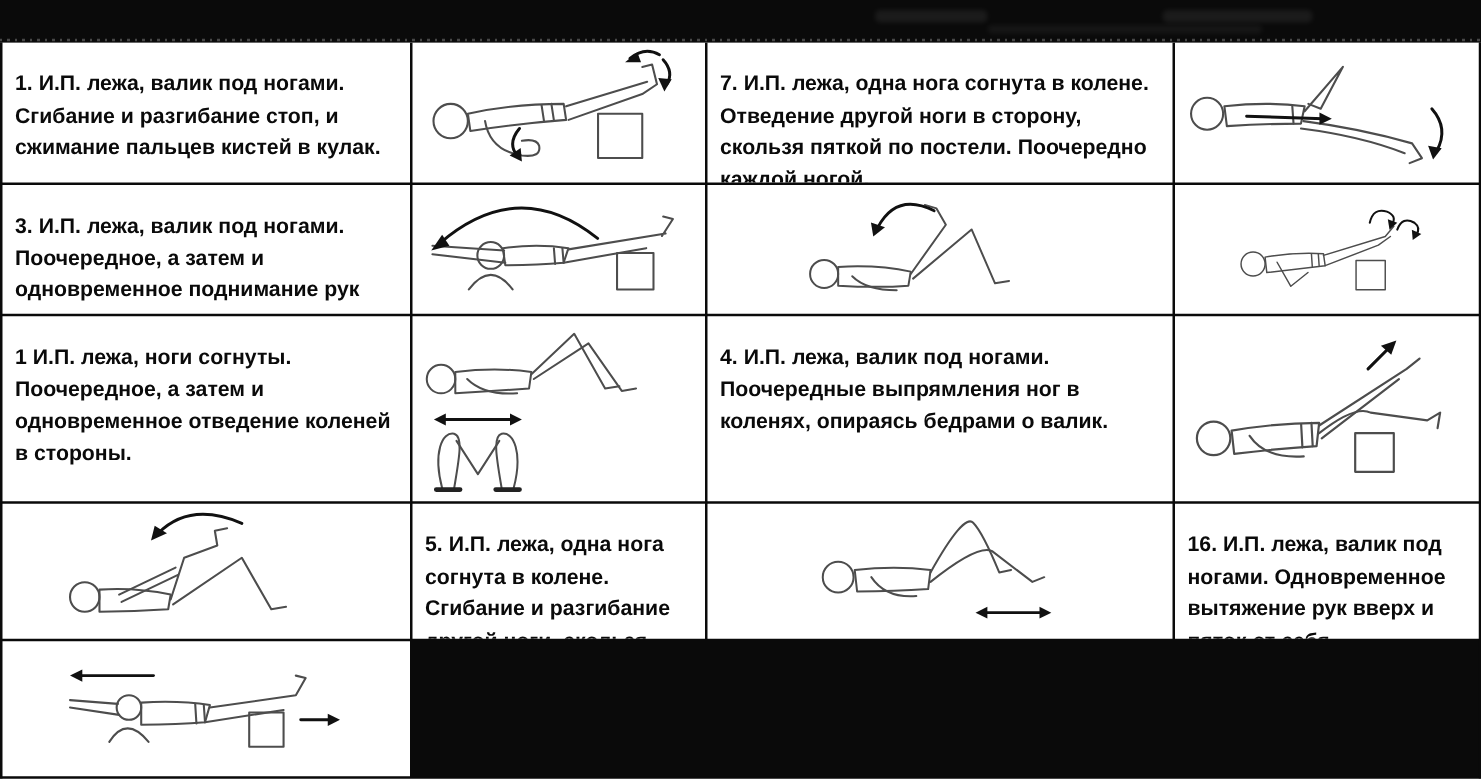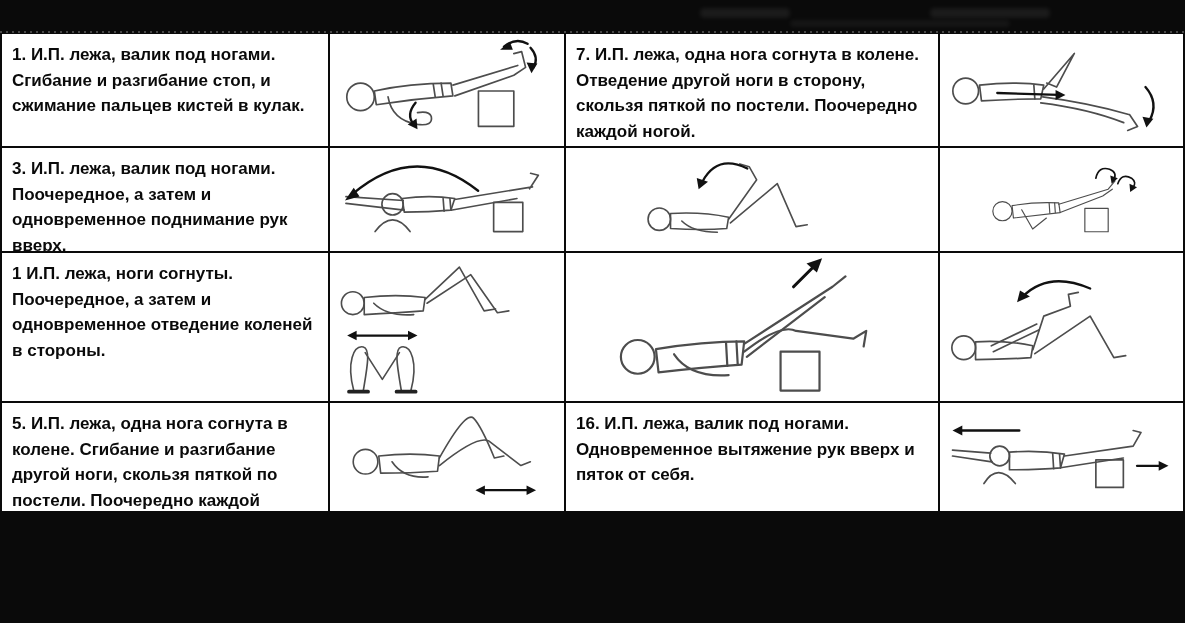--- a/index.html
+++ b/index.html
@@ -34,21 +34,21 @@
     background:#0a0a0a;
     border:2px solid #0a0a0a;
     border-top:none;
     width:1181px;height:587px;
   }
   .cell{
     background:#ffffff;
     overflow:hidden;
   }
   .cell.text{
-    padding:8px 12px 4px 10px;
+    padding:20px 12px 4px 10px;
     font-weight:bold;
     font-size:17px;
     line-height:1.5;
     color:#0a0a0a;
   }
   .cell.fig{
     display:flex;align-items:center;justify-content:center;
   }
   .cell.fig svg{width:100%;height:100%;}
   .body-line{stroke:#4d4d4d;stroke-width:1.7;fill:none;stroke-linecap:round;stroke-linejoin:round;}
@@ -153,20 +153,21 @@
         <path class="body-line" d="M25,142 C17,112 25,94 35,96 C43,98 39,118 35,142"></path>
         <path class="body-line" d="M85,142 C93,112 85,94 75,96 C67,98 71,118 75,142"></path>
         <path class="body-line" d="M37,102 L55,130 L73,102"></path>
         <path class="body-line" d="M20,143 L40,143 M70,143 L90,143" style="stroke-width:4;stroke:#222"></path>
         <line class="arrow" x1="26" y1="84" x2="84" y2="84"></line>
         <polygon class="ah" points="18,84 28,79 28,89"></polygon>
         <polygon class="ah" points="92,84 82,79 82,89"></polygon>
       </svg>
     </div>
 
+    <div class="cell text">4. И.П. лежа, валик под ногами. Поочередные выпрямления ног в коленях, опираясь бедрами о валик.</div>
     <div class="cell fig">
       <svg viewBox="0 0 236 114" role="img" preserveAspectRatio="xMidYMid meet" aria-label="lying-roller-leg-straightening-figure">
         <rect class="body-fill" x="140" y="76" width="30" height="30"></rect>
         <circle class="body-line" cx="30" cy="80" r="13"></circle>
         <path class="body-line" d="M44,74 Q80,68 112,68 L110,86 Q80,88 46,92 Z" fill="#fff"></path>
         <path class="body-line" d="M98,69 L99,87 M106,68 L107,86"></path>
         <path class="body-line" d="M58,78 Q70,96 100,94"></path>
         <path class="body-line" d="M112,70 L180,26 L190,18 M114,80 L174,34"></path>
         <path class="body-line" d="M112,76 Q140,54 152,60 L196,66 L206,60 L204,72"></path>
         <line class="arrow" x1="150" y1="26" x2="166" y2="10"></line>

